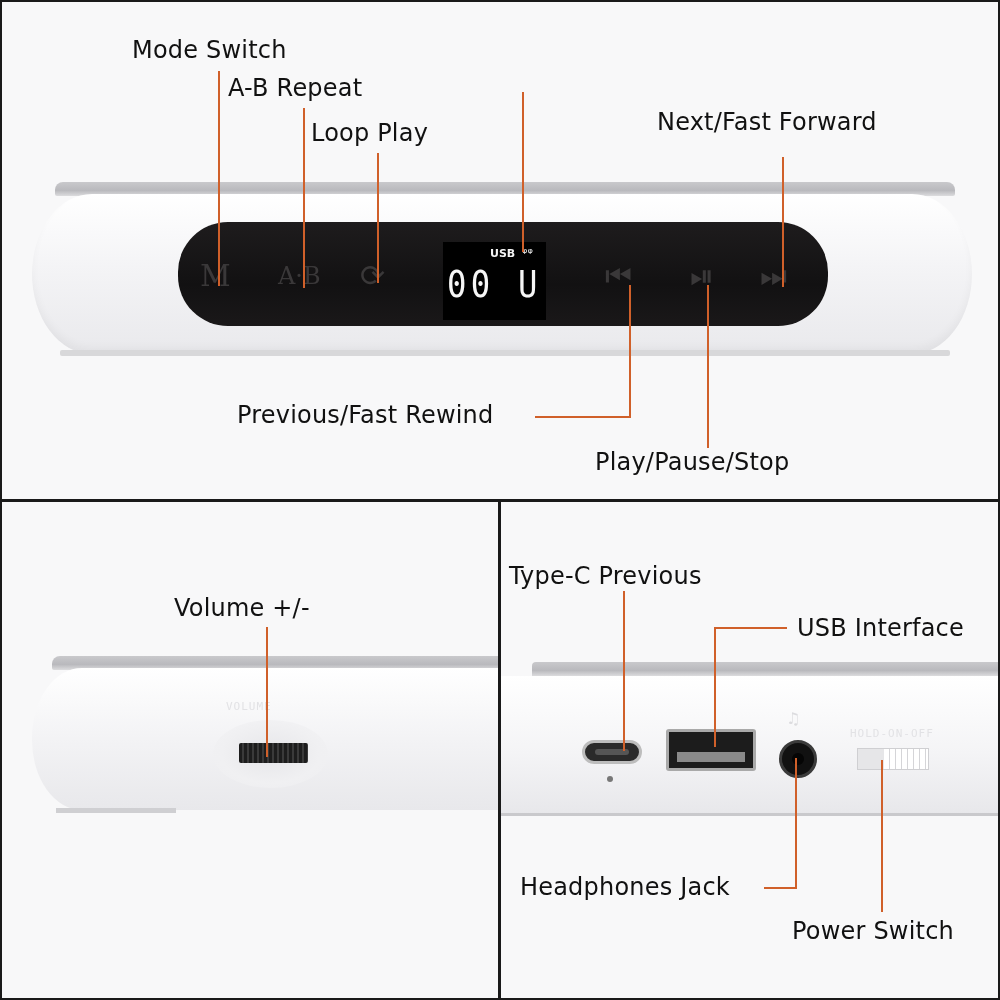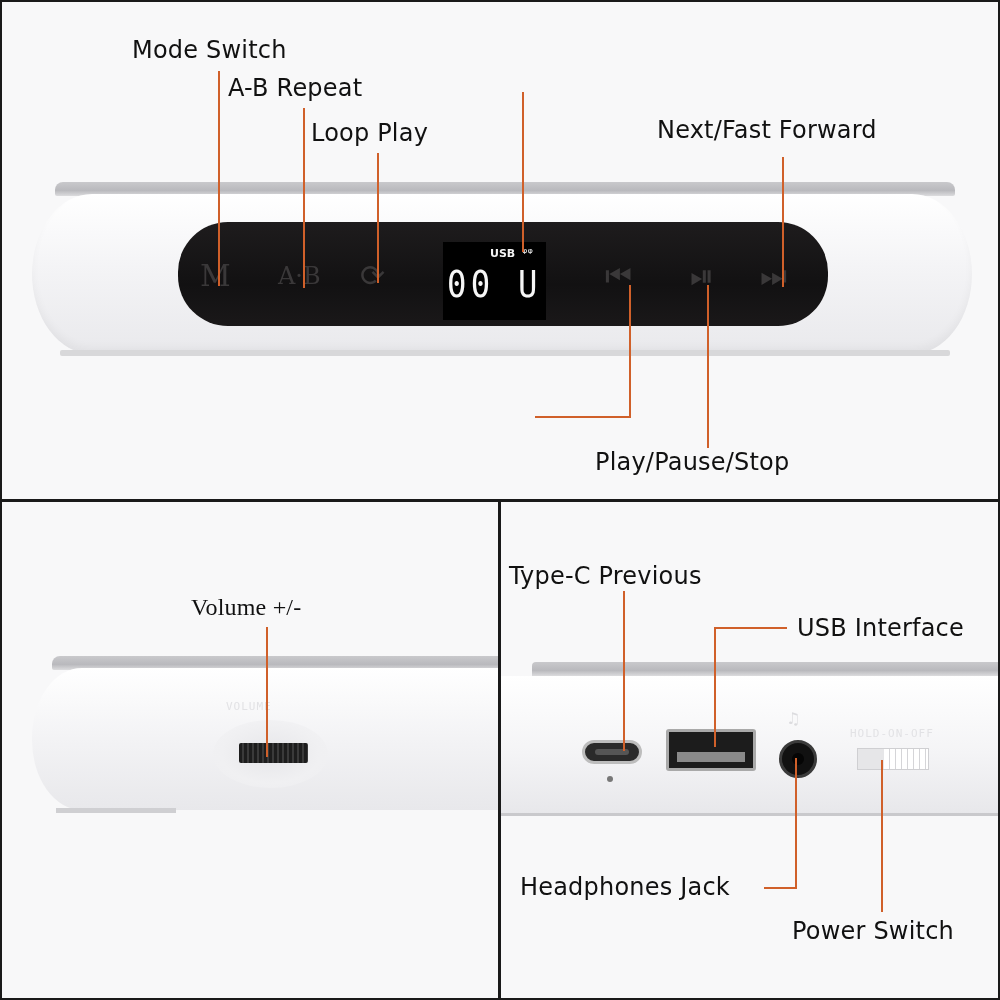--- a/index.html
+++ b/index.html
@@ -72,34 +72,35 @@
   <div class="ln vl" style="left:377px;top:153px;height:130px;"></div>
   <div class="ln vl" style="left:522px;top:92px;height:160px;"></div>
   <div class="ln vl" style="left:782px;top:157px;height:130px;"></div>
   <div class="ln vl" style="left:629px;top:285px;height:133px;"></div>
   <div class="ln hl" style="left:535px;top:416px;width:96px;"></div>
   <div class="ln vl" style="left:707px;top:285px;height:163px;"></div>
 
   <span class="label" style="left:132px;top:36px;">Mode Switch</span>
   <span class="label" style="left:228px;top:74px;">A-B Repeat</span>
   <span class="label" style="left:311px;top:119px;">Loop Play</span>
-  <span class="label" style="left:657px;top:116px;">Next/Fast Forward</span>
+  <span class="label" style="left:657px;top:108px;">Next/Fast Forward</span>
+  <span class="label" style="left:237px;top:401px;">Previous/Fast Rewind</span>
   <span class="label" style="left:595px;top:448px;">Play/Pause/Stop</span>
 </div>
 
 <div class="panel" style="left:0;top:501px;width:499px;height:499px;">
   <div style="position:absolute;left:0;top:-501px;width:1000px;height:1000px;">
     <div class="dev-bl-lip"></div>
     <div class="dev-bl-body"></div>
     <div class="dev-bl-base"></div>
     <span class="faint" style="left:226px;top:700px;">VOLUME</span>
     <div class="vol-recess"></div>
     <div class="vol-wheel"></div>
     <div class="ln vl" style="left:266px;top:627px;height:130px;"></div>
-    <span class="label" style="left:191px;top:594px;font-family:Liberation Serif, serif;">Volume +/-</span>
+    <span class="label" style="left:174px;top:594px;">Volume +/-</span>
   </div>
 </div>
 
 <div class="panel" style="left:501px;top:501px;width:499px;height:499px;">
   <div style="position:absolute;left:-501px;top:-501px;width:1000px;height:1000px;">
     <div class="dev-br-lip"></div>
     <div class="dev-br-body"></div>
     <div class="dev-br-edge"></div>
 
     <div class="typec"></div>

